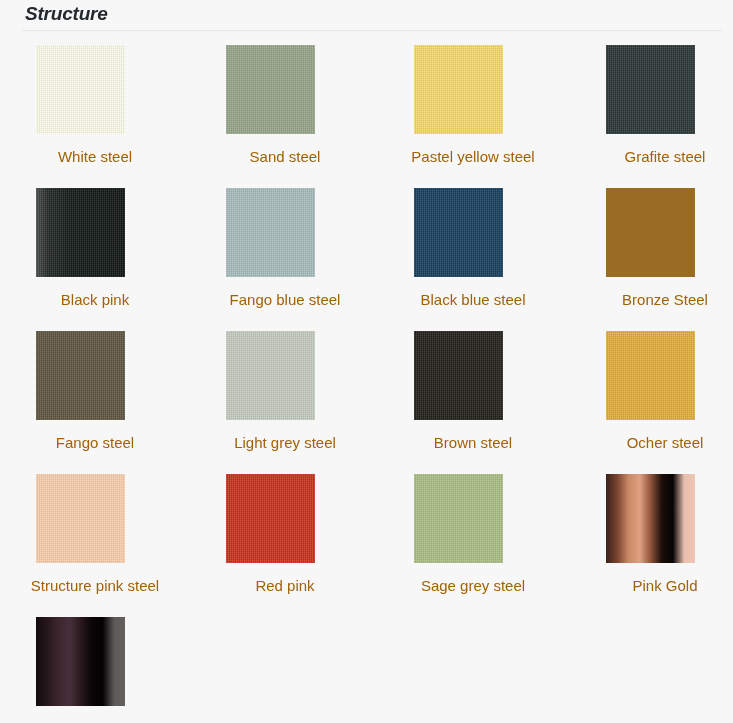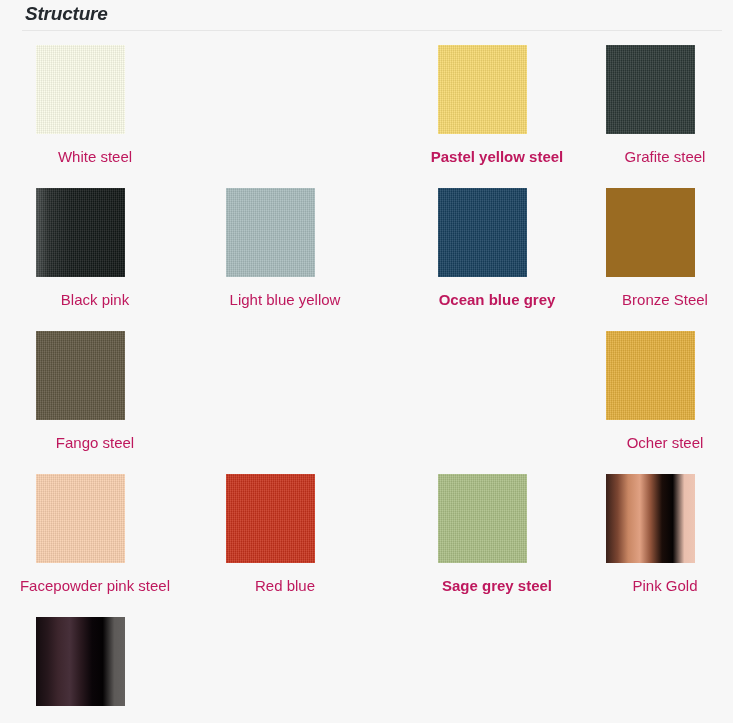--- a/index.html
+++ b/index.html
@@ -102,91 +102,103 @@
     pointer-events: none;
     z-index: 2;
   }
 
   .swatch-label {
     margin-top: 12px;
     width: 190px;
     text-align: center;
     font-size: 15px;
     line-height: 22px;
-    color: #be185d;
+    color: #a16207;
     padding: 0 8px;
     box-sizing: border-box;
   }
 
   .col-0 { left: 0px; }
   .col-1 { left: 190px; }
-  .col-2 { left: 402px; font-weight: bold; }
+  .col-2 { left: 378px; }
   .col-3 { left: 570px; }
 </style>
 </head>
 <body>
 
 <div class="panel">
 
   <div class="section-header">
     <div class="section-title">Structure</div>
     <div class="header-rule"></div>
   </div>
 
   <div class="swatch-grid" id="swatch-grid">
       <div class="swatch-row" style="height: 143px;">
         <div class="swatch-cell col-0">
           <div class="swatch-chip textured" style="background: rgb(251, 252, 233);"></div>
           <div class="swatch-label">White steel</div>
         </div>
+        <div class="swatch-cell col-1">
+          <div class="swatch-chip textured" style="background: rgb(151, 166, 137);"></div>
+          <div class="swatch-label">Sand steel</div>
+        </div>
         <div class="swatch-cell col-2">
           <div class="swatch-chip textured" style="background: rgb(247, 217, 111);"></div>
           <div class="swatch-label">Pastel yellow steel</div>
         </div>
         <div class="swatch-cell col-3">
           <div class="swatch-chip textured" style="background: rgb(43, 55, 53);"></div>
           <div class="swatch-label">Grafite steel</div>
         </div>
       </div>
       <div class="swatch-row" style="height: 143px;">
         <div class="swatch-cell col-0">
           <div class="swatch-chip textured sheen" style="background: rgb(20, 26, 25);"></div>
           <div class="swatch-label">Black pink</div>
         </div>
         <div class="swatch-cell col-1">
           <div class="swatch-chip textured" style="background: rgb(168, 188, 189);"></div>
-          <div class="swatch-label">Light blue yellow</div>
+          <div class="swatch-label">Fango blue steel</div>
         </div>
         <div class="swatch-cell col-2">
           <div class="swatch-chip textured" style="background: rgb(23, 64, 94);"></div>
-          <div class="swatch-label">Ocean blue grey</div>
+          <div class="swatch-label">Black blue steel</div>
         </div>
         <div class="swatch-cell col-3">
           <div class="swatch-chip" style="background: rgb(154, 107, 34);"></div>
           <div class="swatch-label">Bronze Steel</div>
         </div>
       </div>
       <div class="swatch-row" style="height: 143px;">
         <div class="swatch-cell col-0">
           <div class="swatch-chip textured" style="background: rgb(95, 86, 65);"></div>
           <div class="swatch-label">Fango steel</div>
         </div>
+        <div class="swatch-cell col-1">
+          <div class="swatch-chip textured" style="background: rgb(197, 203, 192);"></div>
+          <div class="swatch-label">Light grey steel</div>
+        </div>
+        <div class="swatch-cell col-2">
+          <div class="swatch-chip textured" style="background: rgb(34, 32, 25);"></div>
+          <div class="swatch-label">Brown steel</div>
+        </div>
         <div class="swatch-cell col-3">
           <div class="swatch-chip textured" style="background: rgb(227, 175, 60);"></div>
           <div class="swatch-label">Ocher steel</div>
         </div>
       </div>
       <div class="swatch-row" style="height: 143px;">
         <div class="swatch-cell col-0">
           <div class="swatch-chip textured" style="background: rgb(249, 207, 174);"></div>
-          <div class="swatch-label">Facepowder pink steel</div>
+          <div class="swatch-label">Structure pink steel</div>
         </div>
         <div class="swatch-cell col-1">
           <div class="swatch-chip textured" style="background: rgb(199, 50, 27);"></div>
-          <div class="swatch-label">Red blue</div>
+          <div class="swatch-label">Red pink</div>
         </div>
         <div class="swatch-cell col-2">
           <div class="swatch-chip textured" style="background: rgb(170, 190, 133);"></div>
           <div class="swatch-label">Sage grey steel</div>
         </div>
         <div class="swatch-cell col-3">
           <div class="swatch-chip" style="background: linear-gradient(90deg, rgb(58, 33, 26) 0%, rgb(124, 70, 50) 13%, rgb(201, 135, 100) 25%, rgb(224, 161, 131) 38%, rgb(146, 84, 59) 50%, rgb(26, 13, 9) 63%, rgb(5, 3, 3) 75%, rgb(233, 191, 174) 88%, rgb(238, 198, 180) 100%);"></div>
           <div class="swatch-label">Pink Gold</div>
         </div>
       </div>

